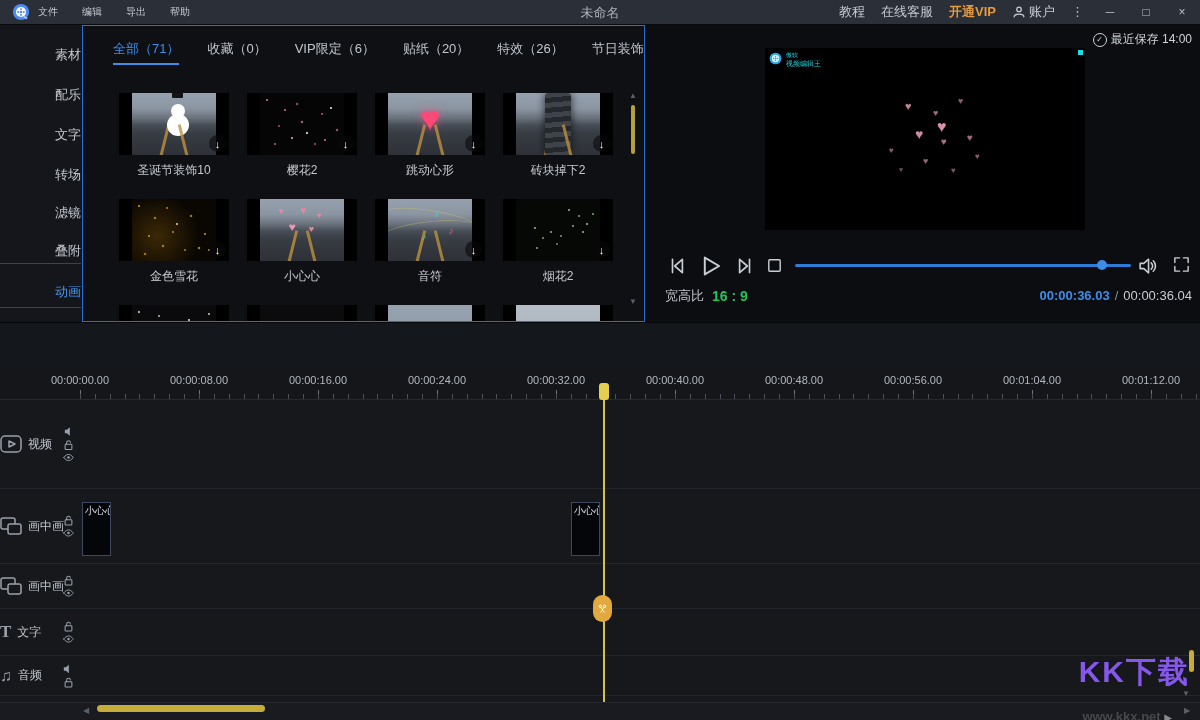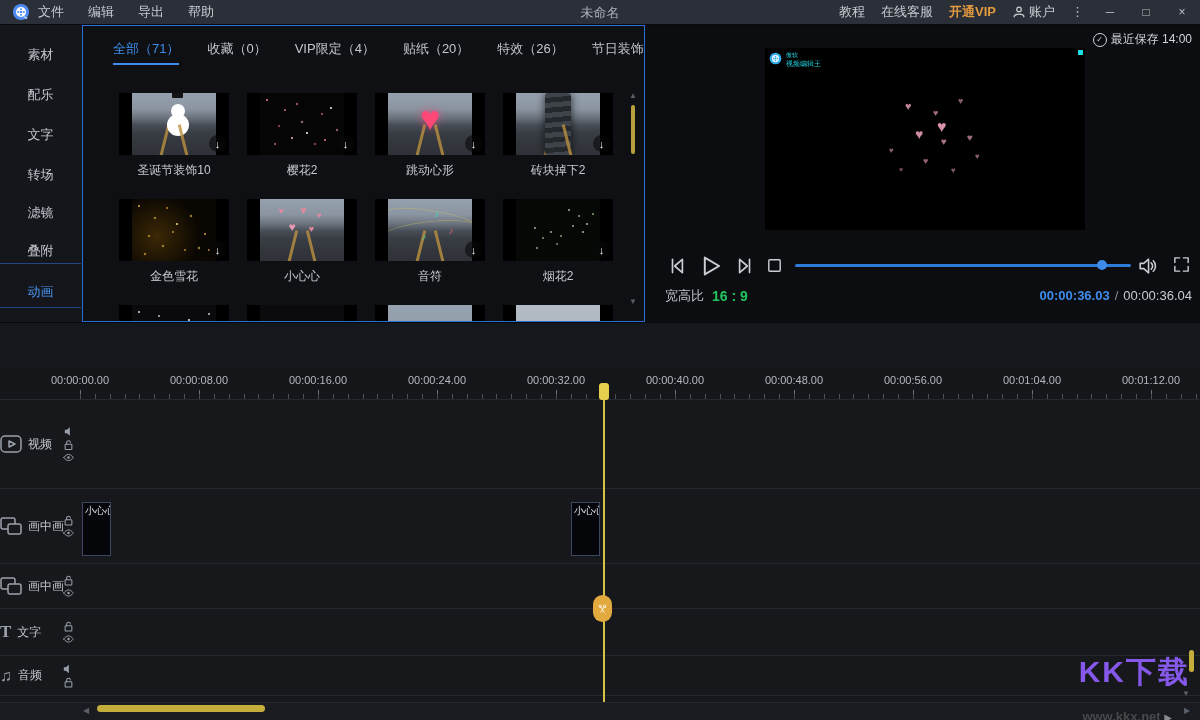--- a/index.html
+++ b/index.html
@@ -4,32 +4,32 @@
 <style>
   html,body{margin:0;padding:0;background:#101216;width:1200px;height:720px;overflow:hidden;
     font-family:"Liberation Sans","DejaVu Sans",sans-serif;-webkit-font-smoothing:antialiased;}
   .a{position:absolute}
   .row{display:flex;align-items:center}
   svg{display:block}
   .ic{stroke:currentColor;fill:none;stroke-width:1.5;stroke-linecap:round;stroke-linejoin:round}
 
   
   .menubar{left:0;top:0;width:1200px;height:24px;background:#2b2f38;border-bottom:1px solid #090a0d;z-index:50}
-  .menubar .menus{left:38px;top:0;height:24px;gap:24px;color:#c6cad1;font-size:13px}
+  .menubar .menus{left:38px;top:0;height:24px;gap:24px;color:#c6cad1;font-size:10px}
   .menu-item{cursor:default}
   .app-logo{left:12px;top:3px}
   .win-title{left:0;top:4px;width:1200px;text-align:center;color:#aeb2ba;font-size:13px}
   .mb-right{right:8px;top:0;height:24px;gap:16px;color:#c6cad1;font-size:13px}
   .vip{color:#e29a3f;font-weight:bold}
   .mb-ico{color:#b9bdc4;font-size:13px;line-height:24px}
   .winctl{color:#b9bdc4;font-size:12px;width:20px;text-align:center}
 
   
   .sidebar{left:0;top:25px;width:82px;height:297px;background:#14161b;border-right:1px solid #2f6fd0}
-  .side-item{left:0;width:81px;height:20px;text-align:center;color:#c2c6cd;font-size:13px;cursor:pointer}
+  .side-item{left:0;width:81px;height:20px;text-align:right;color:#c2c6cd;font-size:13px;cursor:pointer}
   .side-item.active{color:#4a93ef}
   .side-line{left:0;width:81px;height:1px;background:#2f6fd0;opacity:.55}
 
   
   .library{left:82px;top:25px;width:563px;height:297px;background:#0e1014;border:1px solid #2a6fd4;box-sizing:border-box;overflow:hidden}
   .tabs{left:30px;top:14px;gap:28px;font-size:13px;color:#c2c6cd}
   .tab{padding-bottom:5px;border-bottom:2px solid transparent;cursor:pointer;white-space:nowrap}
   .tab.active{color:#3f8de8;border-bottom-color:#3f8de8}
   .lib-item{width:110px}
   .lib-thumb{position:relative;width:110px;height:62px;background:#000;overflow:hidden;cursor:pointer}
@@ -173,21 +173,21 @@
   <div class="a side-item" style="top:217px">叠附</div>
   <div class="a side-line" style="top:238px"></div>
   <div class="a side-item active" style="top:258px">动画</div>
   <div class="a side-line" style="top:282px"></div>
 </div>
 
 <div class="a library">
   <div class="a row tabs">
     <span class="tab active">全部（71）</span>
     <span class="tab">收藏（0）</span>
-    <span class="tab">VIP限定（4）</span>
+    <span class="tab">VIP限定（6）</span>
     <span class="tab">贴纸（20）</span>
     <span class="tab">特效（26）</span>
     <span class="tab">节日装饰（27）</span>
   </div>
 
   <div class="a lib-item" style="left:36px;top:67px">
     <div class="lib-thumb">
       <span class="scene road">
           <i class="sm"></i>
         </span>

